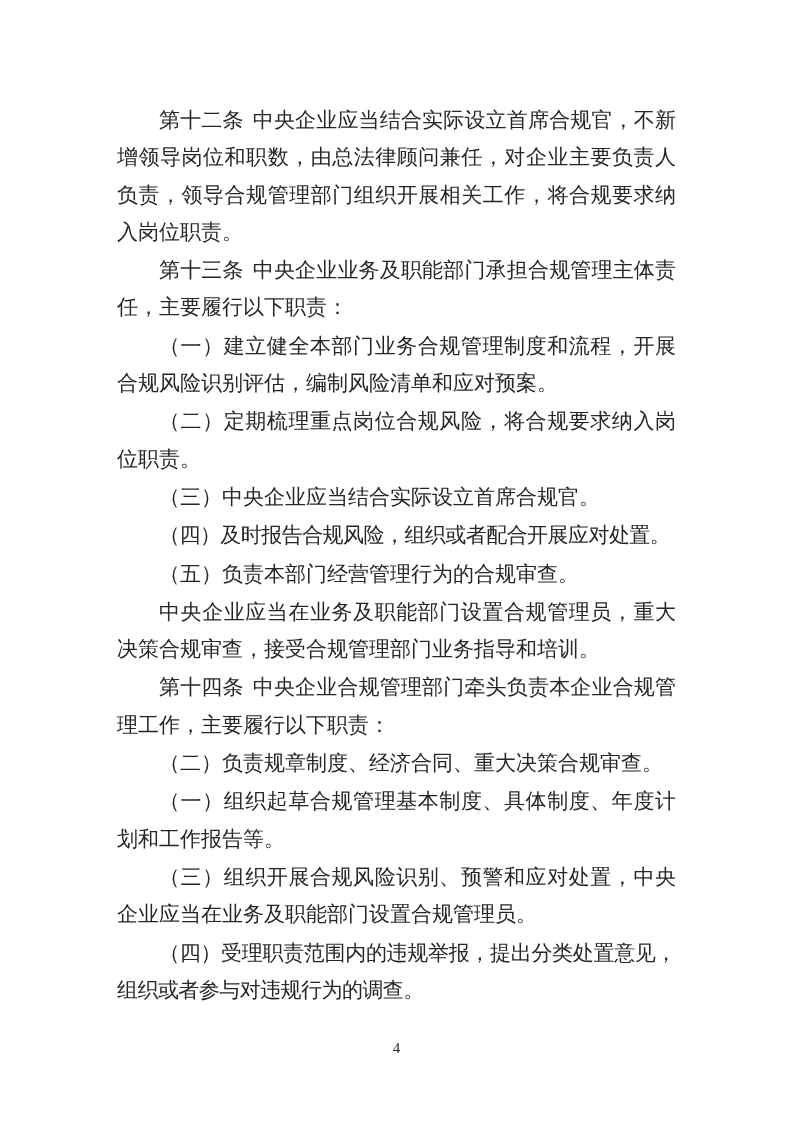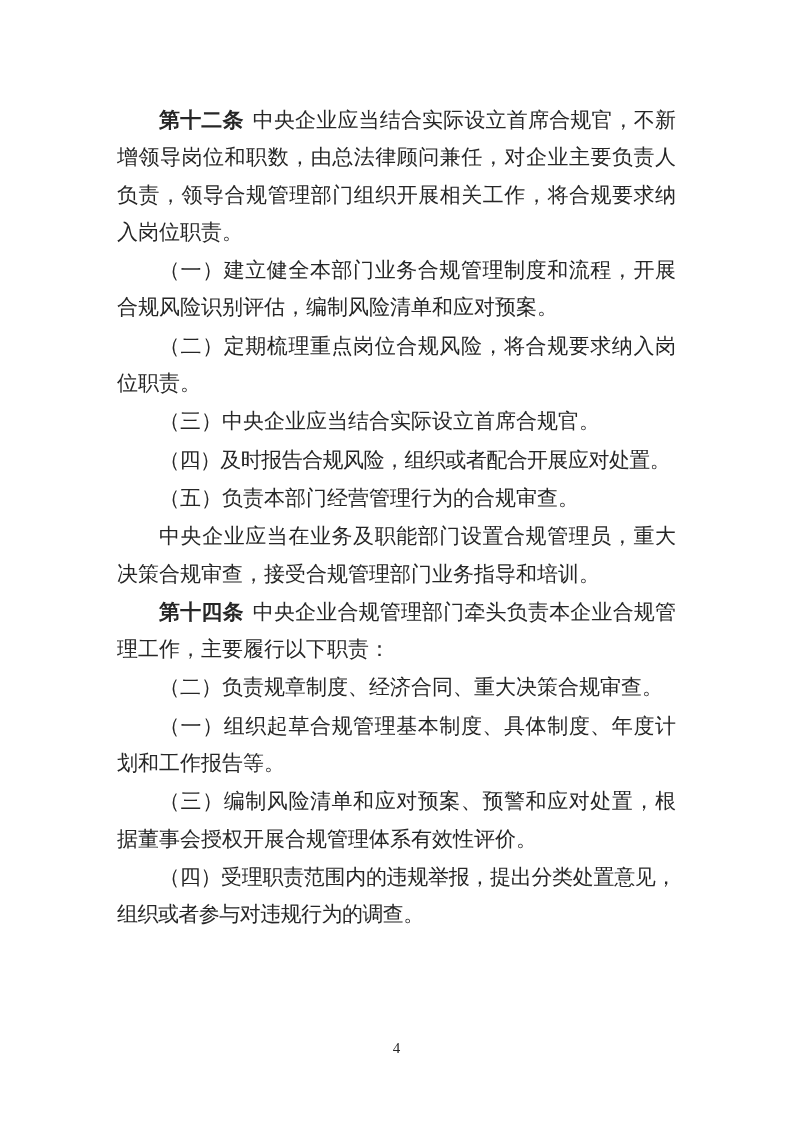--- a/index.html
+++ b/index.html
@@ -29,21 +29,21 @@
     line-height: 37.3px;
     text-align: justify;
     text-indent: 2em;
     letter-spacing: 0;
     word-break: normal;
   }
   .content p.tight {
     letter-spacing: -0.55px;
   }
   .article-label {
-    font-weight: 700;
+    font-weight: 400;
     font-family: "Liberation Sans", "DejaVu Sans", sans-serif;
     margin-top: 33px;
   }
   .article-label:not(:empty) {
     margin-right: 9px;
   }
   .page-number {
     position: absolute;
     left: 0;
     top: 1039px;
@@ -56,39 +56,40 @@
   }
 </style>
 </head>
 <body>
 
 <div class="page">
   <div class="content">
 
     <p><span class="article-label">第十二条</span><span>中央企业应当结合实际设立首席合规官，不新增领导岗位和职数，由总法律顾问兼任，对企业主要负责人负责，领导合规管理部门组织开展相关工作，将合规要求纳入岗位职责。</span></p>
 
+    <p><span class="article-label">第十三条</span><span>中央企业业务及职能部门承担合规管理主体责任，主要履行以下职责：</span></p>
 
     <p><span class="article-label"></span><span>（一）建立健全本部门业务合规管理制度和流程，开展合规风险识别评估，编制风险清单和应对预案。</span></p>
 
     <p><span class="article-label"></span><span>（二）定期梳理重点岗位合规风险，将合规要求纳入岗位职责。</span></p>
 
     <p><span class="article-label"></span><span>（三）中央企业应当结合实际设立首席合规官。</span></p>
 
     <p class="tight"><span class="article-label"></span><span>（四）及时报告合规风险，组织或者配合开展应对处置。</span></p>
 
     <p><span class="article-label"></span><span>（五）负责本部门经营管理行为的合规审查。</span></p>
 
     <p><span class="article-label"></span><span>中央企业应当在业务及职能部门设置合规管理员，重大决策合规审查，接受合规管理部门业务指导和培训。</span></p>
 
     <p><span class="article-label">第十四条</span><span>中央企业合规管理部门牵头负责本企业合规管理工作，主要履行以下职责：</span></p>
 
     <p><span class="article-label"></span><span>（二）负责规章制度、经济合同、重大决策合规审查。</span></p>
 
     <p><span class="article-label"></span><span>（一）组织起草合规管理基本制度、具体制度、年度计划和工作报告等。</span></p>
 
-    <p><span class="article-label"></span><span>（三）编制风险清单和应对预案、预警和应对处置，根据董事会授权开展合规管理体系有效性评价。</span></p>
+    <p><span class="article-label"></span><span>（三）组织开展合规风险识别、预警和应对处置，中央企业应当在业务及职能部门设置合规管理员。</span></p>
 
     <p class="tight"><span class="article-label"></span><span>（四）受理职责范围内的违规举报，提出分类处置意见，组织或者参与对违规行为的调查。</span></p>
 
   </div>
 
   <div class="page-number">4</div>
 </div>
 
 </body></html>

